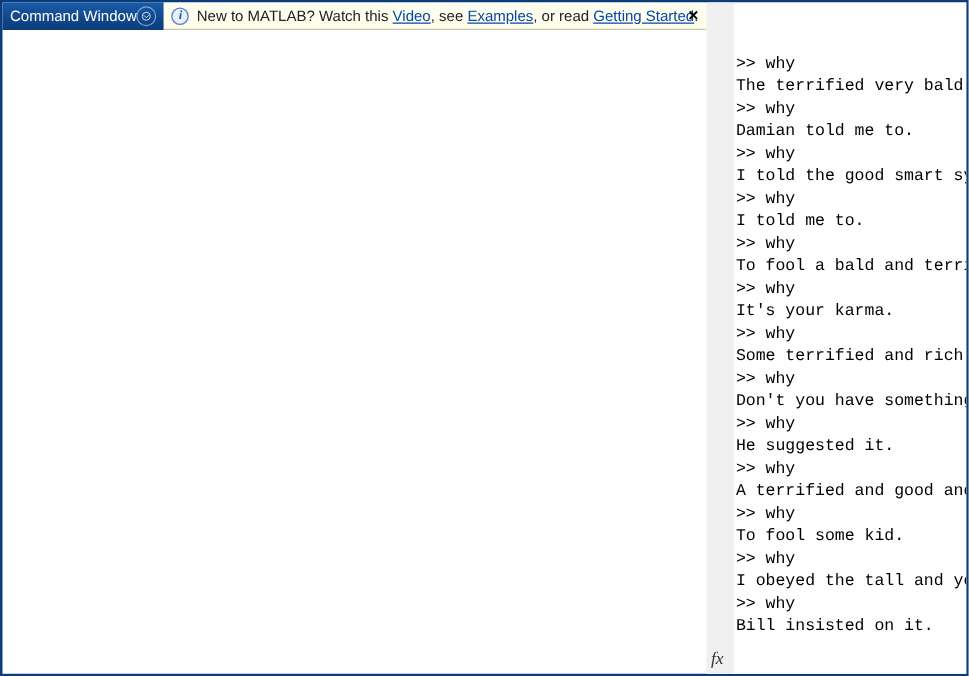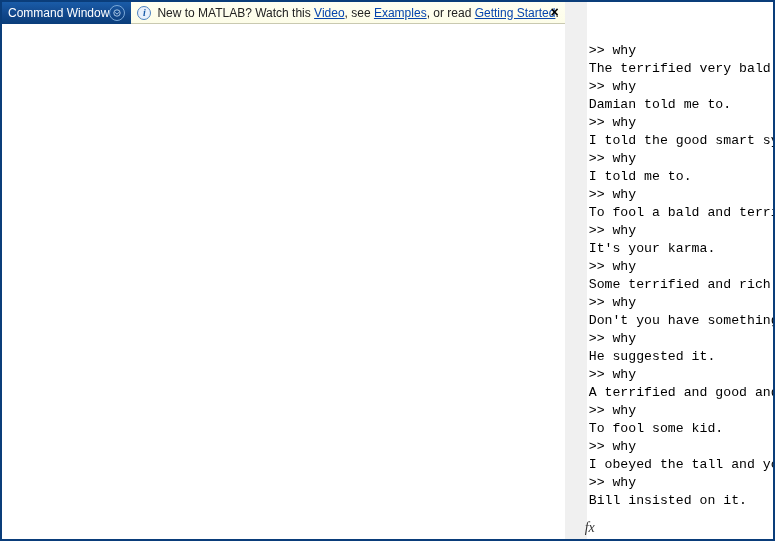--- a/index.html
+++ b/index.html
@@ -53,21 +53,20 @@
   .gutter {
     width: 22px; background: #f0f0f0;
     display: flex; flex-direction: column; justify-content: flex-end;
     align-items: flex-start;
     border-right: 0;
   }
   .fx {
     font-family: "Times New Roman", serif; font-style: italic;
     font-size: 14px; color: #333;
     padding: 0 0 3px 4px;
-    margin-left: 16px;
   }
   .console {
     flex: 1;
     font-family: "Courier New", monospace;
     font-size: 13.2px;
     line-height: 18px;
     color: #000;
     padding: 4px 4px 4px 2px;
     white-space: pre;
     overflow: hidden;

